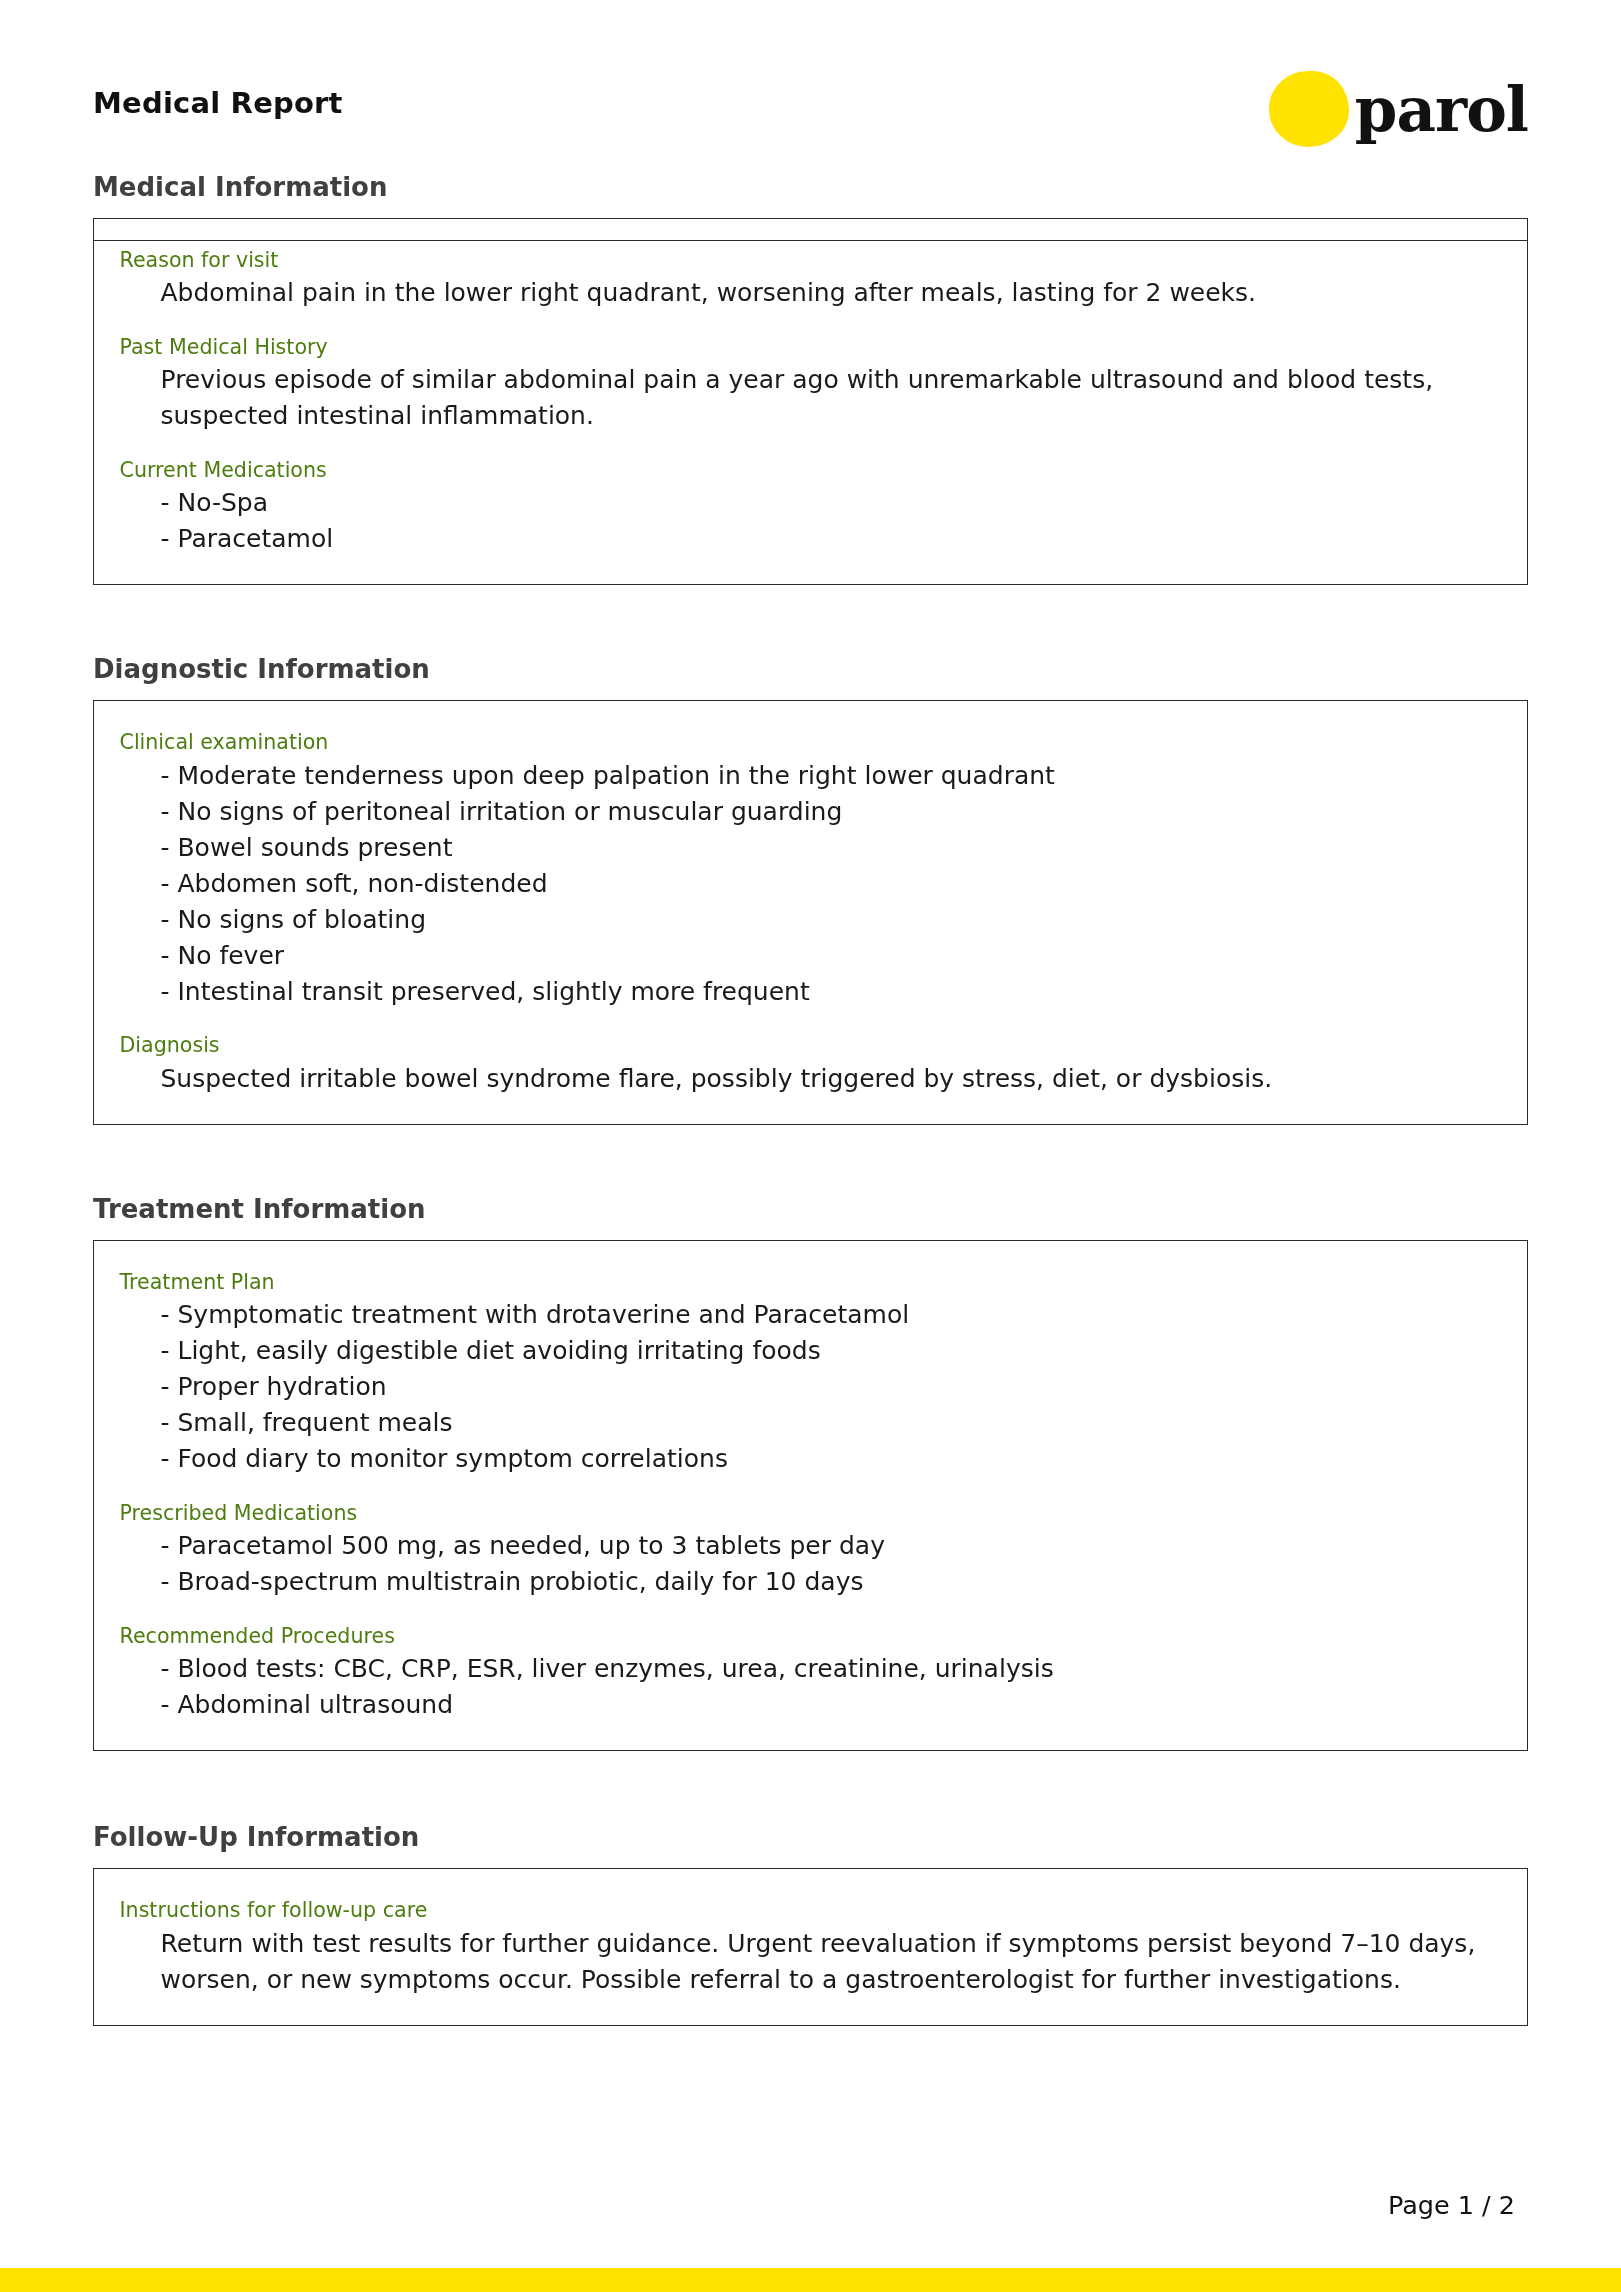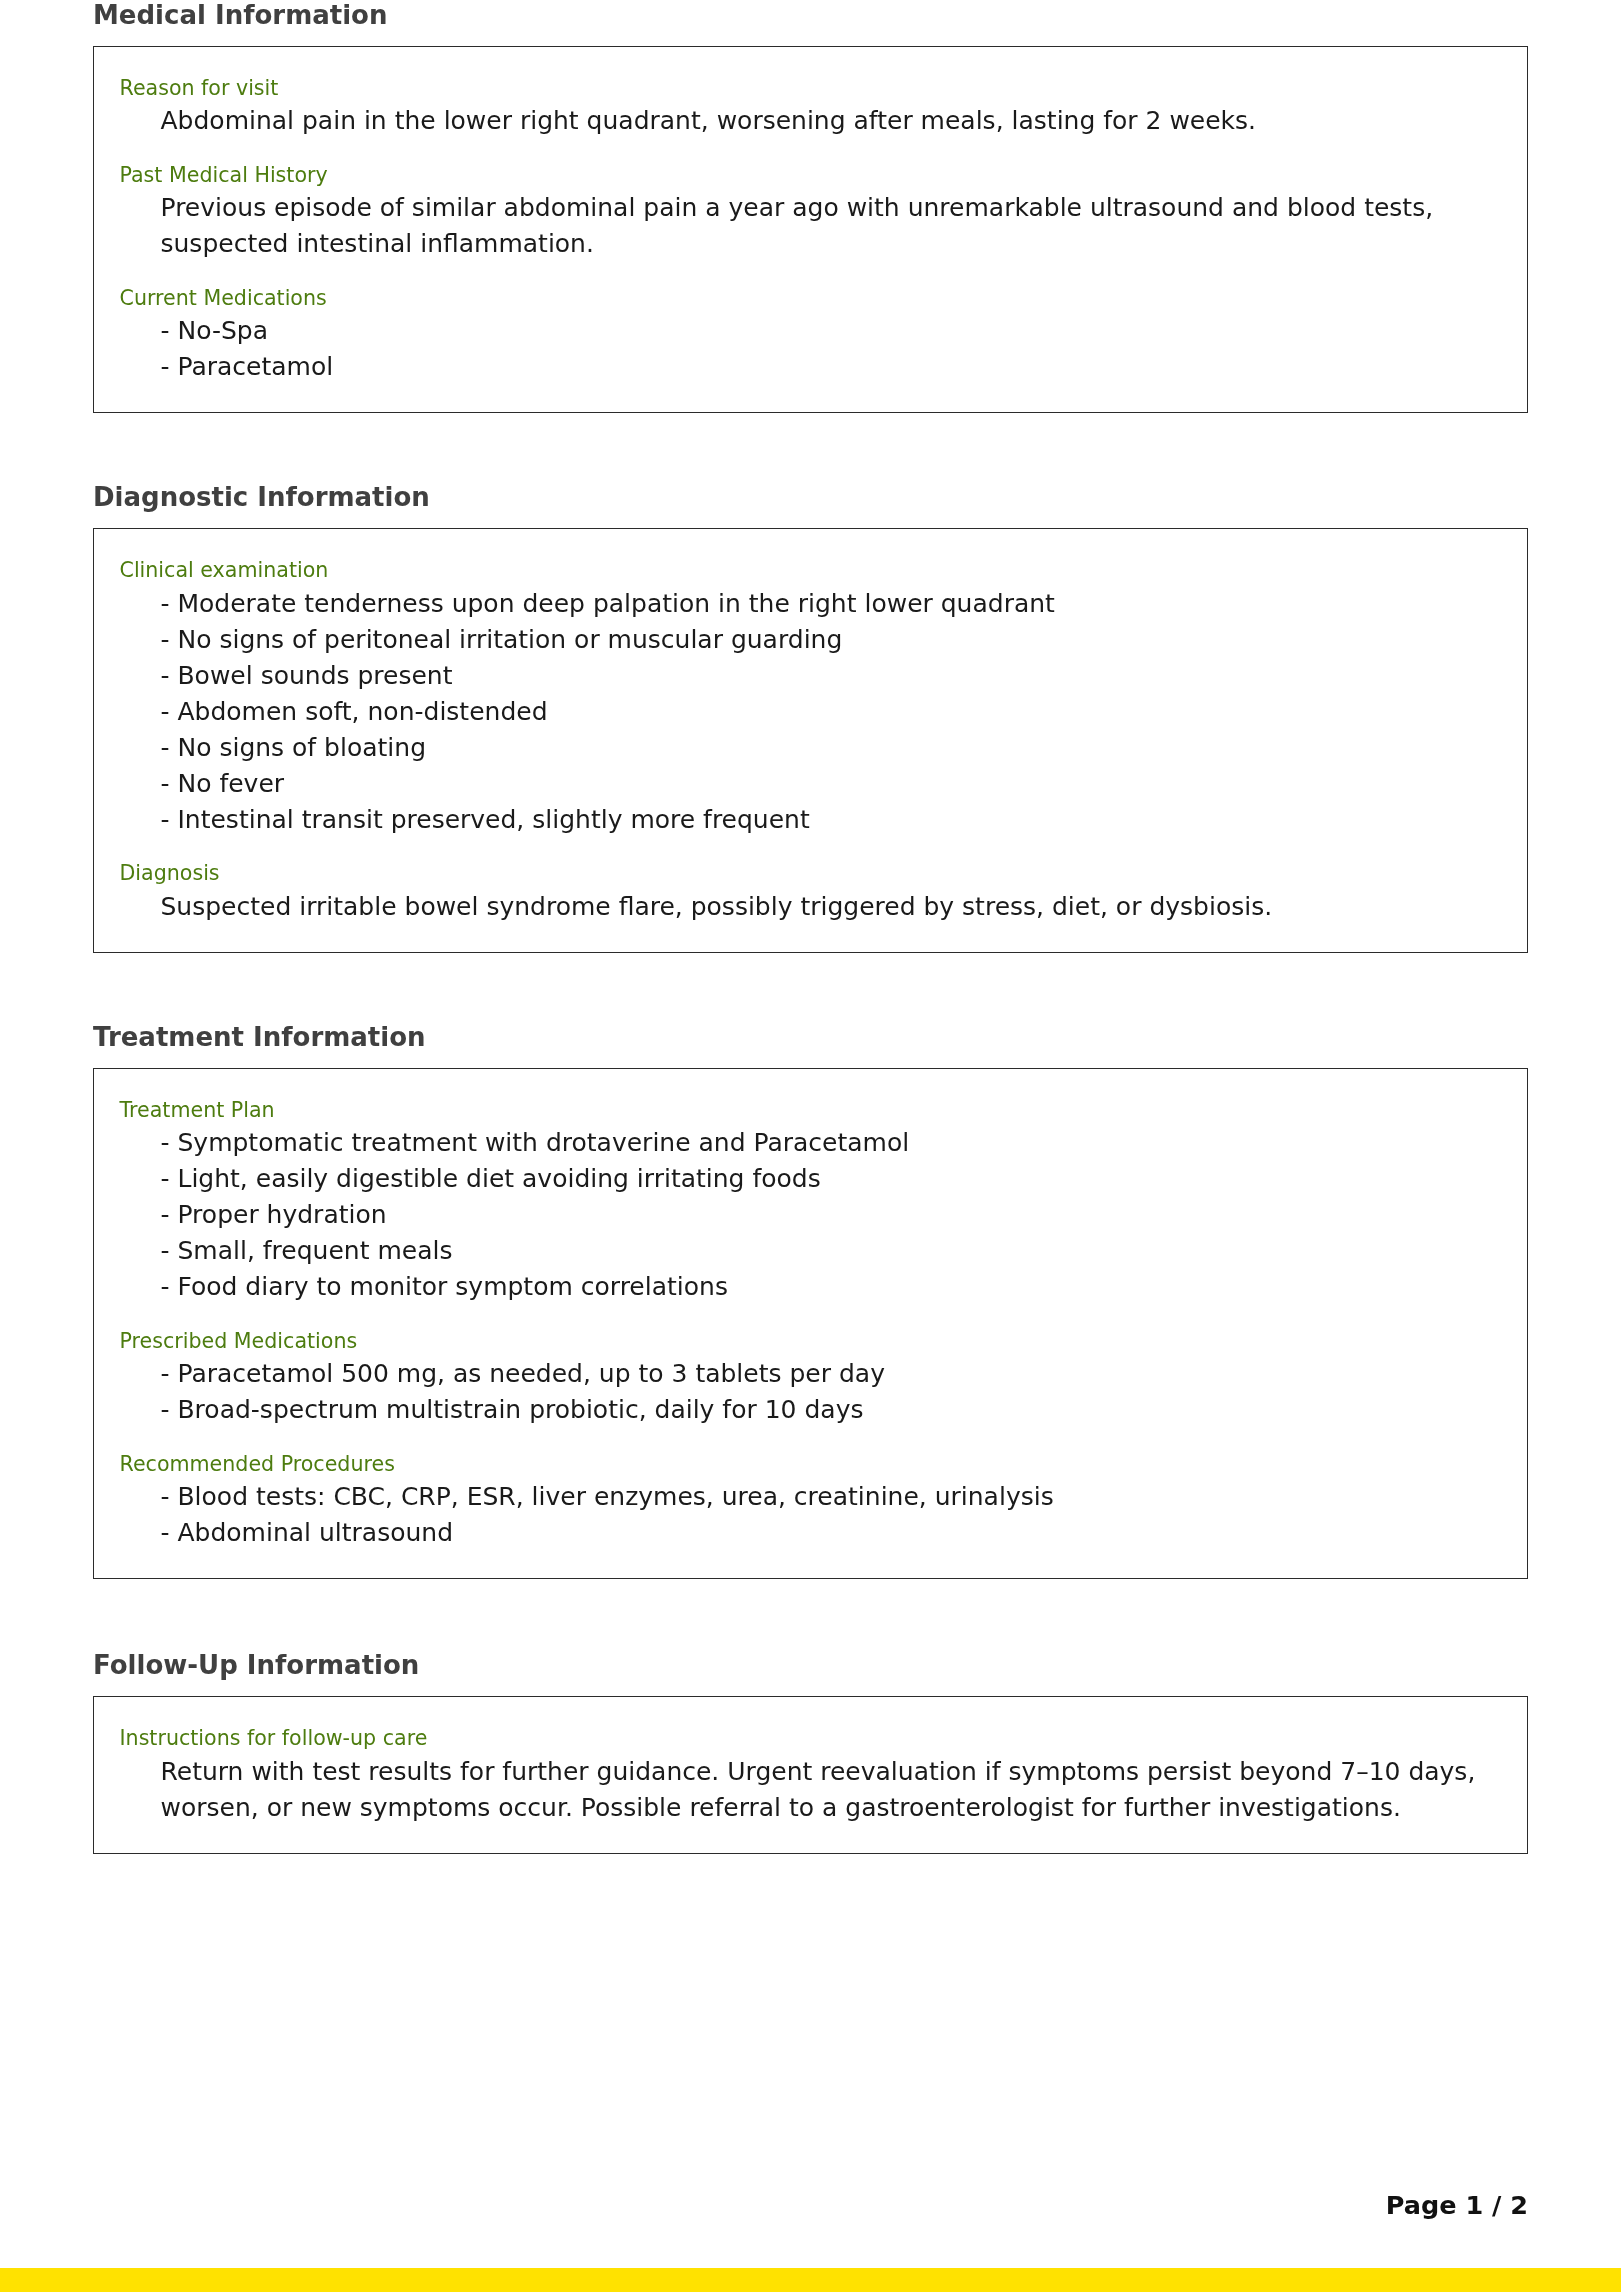--- a/index.html
+++ b/index.html
@@ -112,42 +112,50 @@
   .group-body .bullet {
     white-space: nowrap;
   }
 
   .spacer-sm { height: 69px; }
   .spacer-md { height: 71px; }
 
   
   .page-number {
     position: absolute;
-    right: 93px;
+    right: 106px;
     top: 2190px;
     font-size: 25.5px;
-    font-weight: bold;
+    font-weight: normal;
     color: #111111;
   }
   .footer-bar {
     position: absolute;
     left: 0;
     bottom: 0;
     width: 1621px;
     height: 25.5px;
     background: #ffe200;
   }
 </style>
 </head>
 <body>
 
 <div class="page">
 
   <div class="content">
 
+    <div class="header">
+      <div class="report-title">Medical Report</div>
+      <div class="brand">
+        <div class="brand-mark"></div>
+        <div class="brand-name">parol</div>
+      </div>
+      <div class="header-rule"></div>
+    </div>
 
     <div class="section">
       <div class="section-title">Medical Information</div>
       <div class="box">
 
         <div class="group">
           <div class="group-label">Reason for visit</div>
           <div class="group-body">
             <div class="line">Abdominal pain in the lower right quadrant, worsening after meals, lasting for 2 weeks.</div>
           </div>

